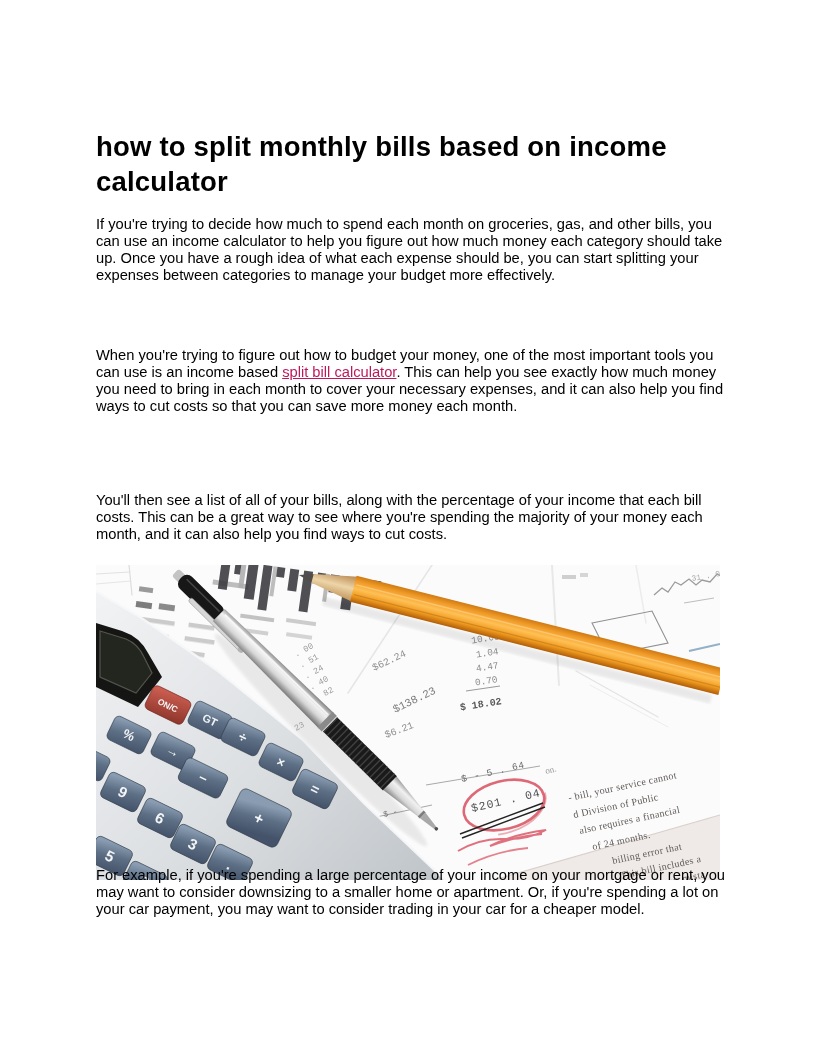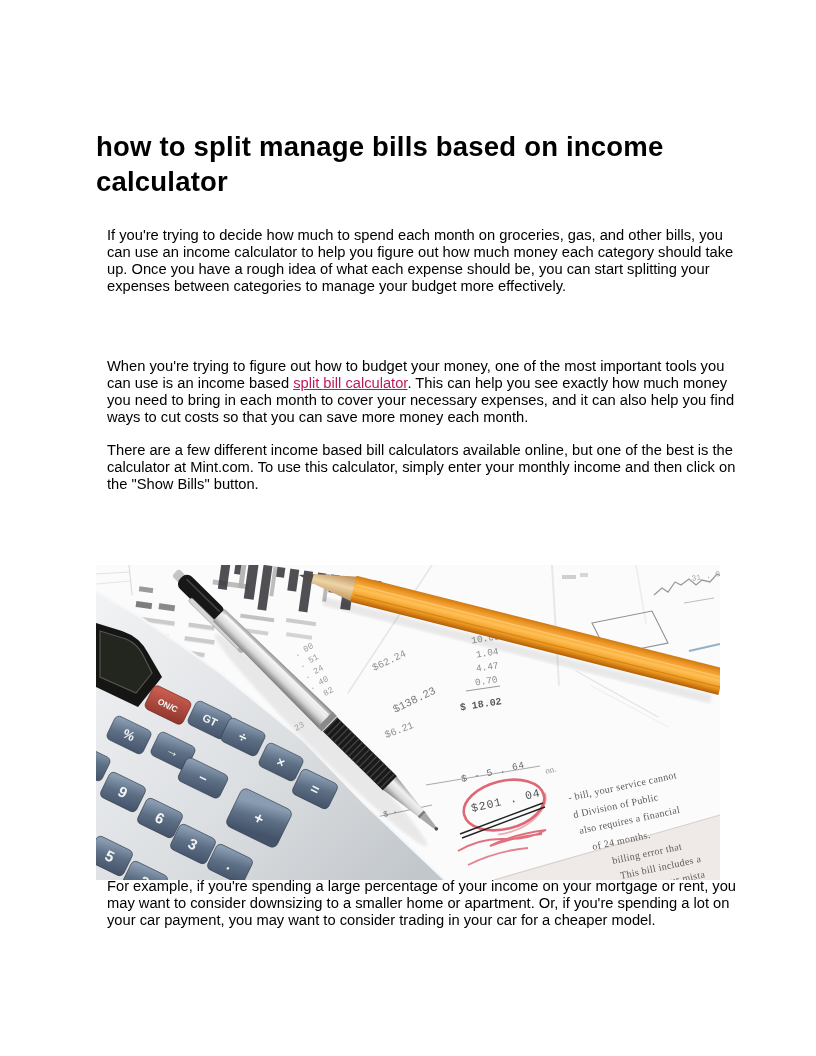--- a/index.html
+++ b/index.html
@@ -1,42 +1,42 @@
 <!DOCTYPE html>
 <html><head>
 <meta charset="utf-8">
 <style>
   html,body{margin:0;padding:0;background:#ffffff;}
   .page{position:relative;width:816px;height:1056px;background:#ffffff;overflow:hidden;
         font-family:"Liberation Sans", sans-serif;color:#000;}
   .abs{position:absolute;left:96px;width:630px;}
   h1.title{font-size:27.5px;line-height:35px;font-weight:700;margin:0;letter-spacing:.2px;}
   h2.section{font-size:20.5px;line-height:26px;font-weight:700;margin:0;}
-  p.body{font-size:14.7px;line-height:17.1px;margin:11px;}
+  p.body{font-size:14.7px;line-height:17.1px;margin:0;}
   a.doclink{color:#be185d;cursor:pointer;}
   figure.photo{position:absolute;left:96px;top:565px;width:624px;height:315px;margin:0;}
   svg text{font-family:"Liberation Sans", sans-serif;}
   svg text.mono{font-family:"Liberation Mono", monospace;}
   svg text.bill{font-family:"Liberation Serif", serif;}
   svg text.keylbl{font-weight:700;fill:#f2f4f6;}
 </style>
 </head>
 <body>
 
 <div class="page">
 
-  <h1 class="title abs" style="top:129px;">how to split manage bills based on income calculator</h1>
+  <h1 class="title abs" style="top:129px;">how to split monthly bills based on income calculator</h1>
 
   <p class="body abs" style="top:216px;">If you're trying to decide how much to spend each month on groceries, gas, and other bills, you can use an income calculator to help you figure out how much money each category should take up. Once you have a rough idea of what each expense should be, you can start splitting your expenses between categories to manage your budget more effectively.</p>
 
 
   <p class="body abs" style="top:347px;"><span>When you're trying to figure out how to budget your money, one of the most important tools you can use is an income based </span><a class="doclink" href="#">split bill calculator</a><span>. This can help you see exactly how much money you need to bring in each month to cover your necessary expenses, and it can also help you find ways to cut costs so that you can save more money each month.</span></p>
 
-  <p class="body abs" style="top:431px;">There are a few different income based bill calculators available online, but one of the best is the calculator at Mint.com. To use this calculator, simply enter your monthly income and then click on the "Show Bills" button.</p>
-
+
+  <p class="body abs" style="top:492px;">You'll then see a list of all of your bills, along with the percentage of your income that each bill costs. This can be a great way to see where you're spending the majority of your money each month, and it can also help you find ways to cut costs.</p>
 
   <figure class="photo">
     <svg viewBox="0 0 624 315" width="624" height="315">
       <defs>
         <linearGradient id="calcBody" x1="0" y1="40" x2="300" y2="330" gradientUnits="userSpaceOnUse">
           <stop offset="0" stop-color="#f1f2f4"></stop>
             <stop offset=".55" stop-color="#dcdfe2"></stop>
             <stop offset="1" stop-color="#c2c7cb"></stop>
         </linearGradient>
         <linearGradient id="keyFace" x1="0" y1="-14" x2="6" y2="15" gradientUnits="userSpaceOnUse">

